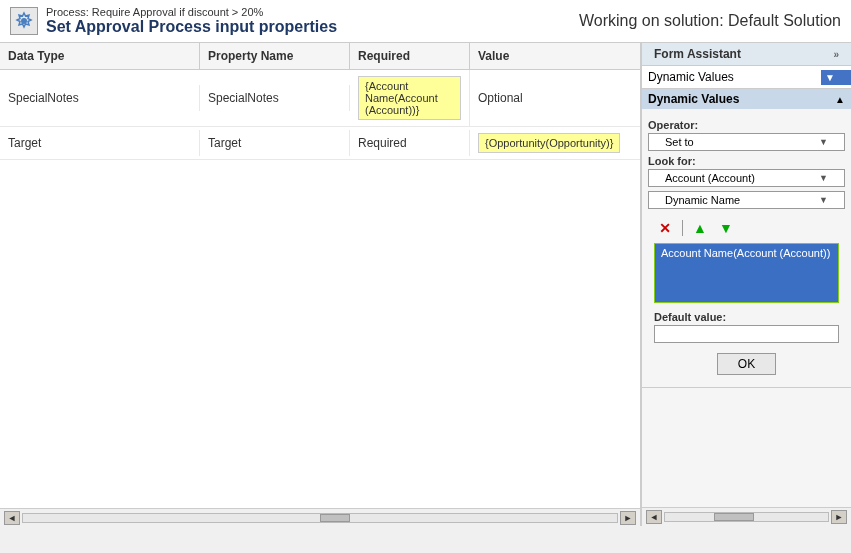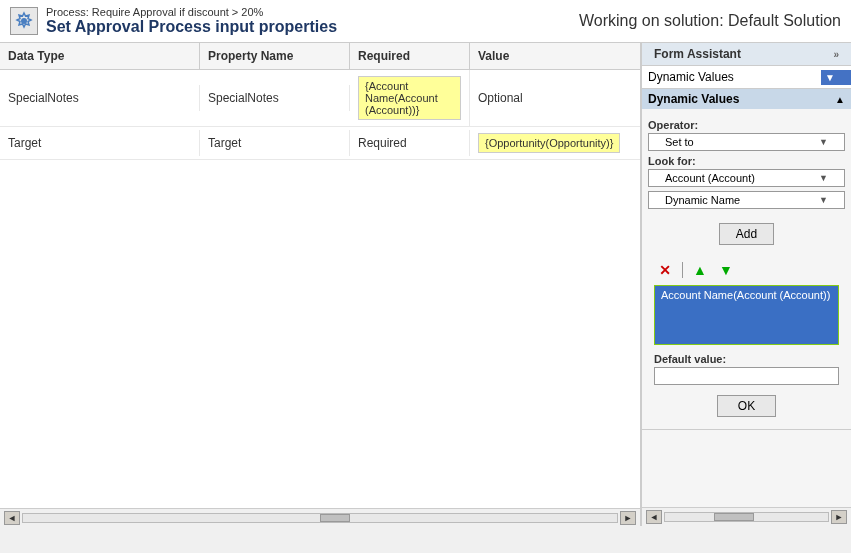--- a/index.html
+++ b/index.html
@@ -328,23 +328,20 @@
           </div>
         </div>
 
         <div class="select-row">
           <div class="select-box select-box-full">
             <span>Dynamic Name</span>
             <span class="select-arrow">▼</span>
           </div>
         </div>
 
-        <div class="ok-button-row">
-          <button class="add-button">Add</button>
-        </div>
 
         <div class="action-bar">
           <div class="icon-btn icon-btn-red">✕</div>
           <div class="separator-v"></div>
           <div class="icon-btn icon-btn-green-up">▲</div>
           <div class="icon-btn icon-btn-green-down">▼</div>
         </div>
 
         <div class="selected-items-box">
           <div class="selected-item">Account Name(Account (Account))</div>

